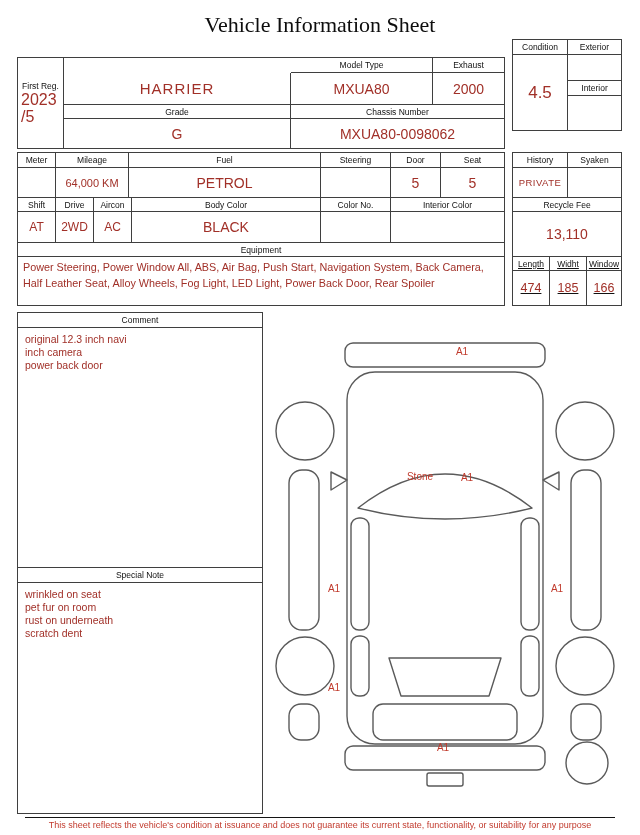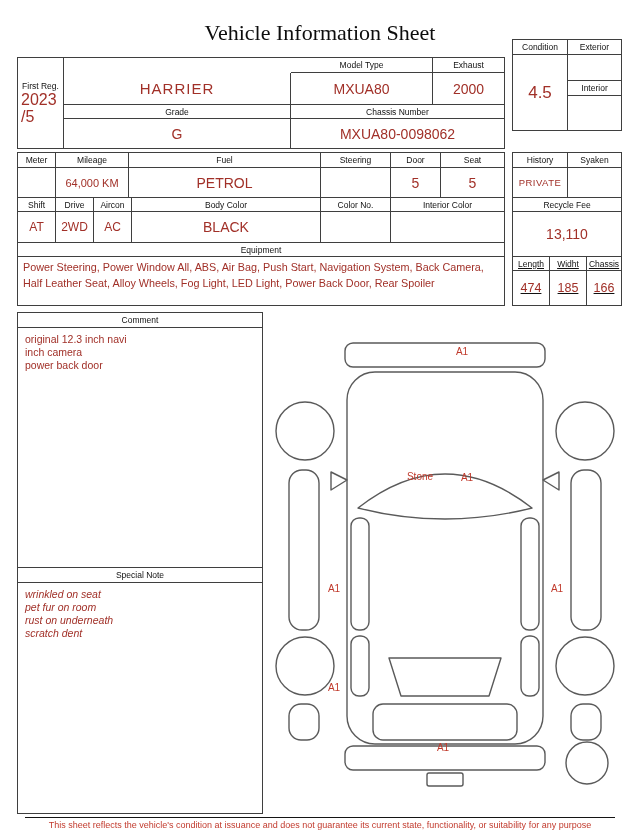--- a/index.html
+++ b/index.html
@@ -17,21 +17,21 @@
   .cell{display:flex;align-items:center;justify-content:center;overflow:hidden;}
   .lbl{font-size:8.5px;color:#111;}
   .val{color:var(--red);font-size:14px;}
   .v-xl{font-size:17px;}
   .v-lg{font-size:15px;letter-spacing:1px;}
   .v-md{font-size:12px;}
   .v-sm{font-size:11px;text-align:center;}
   .v-xs{font-size:9.5px;letter-spacing:.5px;}
   .v-dim{font-size:12.5px;}
   .title{
-    width:100%;top:20px;left:0;text-align:center;
+    width:100%;top:12px;left:0;text-align:center;
     font-family:"Liberation Serif",serif;font-size:22px;color:#0d0d0d;
   }
   .firstreg{flex-direction:column;align-items:flex-start;padding:2px 3px;}
   .firstreg .lbl{align-self:center;}
   .firstreg .val{font-size:16px;line-height:17px;}
   .equip-text{
     color:var(--red);font-size:10.8px;line-height:15.5px;
     padding:3px 5px;text-align:left;
   }
   .note-line{color:var(--red);font-size:10.5px;line-height:13px;}
@@ -119,36 +119,36 @@
     <div class="cell val v-xs br bb">PRIVATE</div>
     <div class="cell val bb"></div>
   </div>
   <div>
     <div class="cell lbl bb" style="height:14px;">Recycle Fee</div>
     <div class="cell val bb" style="height:45px;">13,110</div>
   </div>
   <div style="display:grid;grid-template-columns:37px 37px 1fr;grid-template-rows:14px 1fr;height:48px;text-decoration:underline;">
     <div class="cell lbl br bb">Length</div>
     <div class="cell lbl br bb">Widht</div>
-    <div class="cell lbl bb">Chassis</div>
+    <div class="cell lbl bb">Window</div>
     <div class="cell val v-dim br">474</div>
     <div class="cell val v-dim br">185</div>
     <div class="cell val v-dim">166</div>
   </div>
 </div>
 
 <div class="abs box" style="left:17px;top:312px;width:246px;height:502px;display:flex;flex-direction:column;">
   <div class="cell lbl bb" style="height:15px;flex:none;">Comment</div>
   <div class="note-area bb" style="height:240px;flex:none;">
     <div class="note-line">original 12.3 inch navi</div>
     <div class="note-line">inch camera</div>
     <div class="note-line">power back door</div>
   </div>
   <div class="cell lbl bb" style="height:15px;flex:none;">Special Note</div>
-  <div class="note-area" style="flex:1;font-style:italic;">
+  <div class="note-area" style="flex:1;">
     <div class="note-line">wrinkled on seat</div>
     <div class="note-line">pet fur on room</div>
     <div class="note-line">rust on underneath</div>
     <div class="note-line">scratch dent</div>
   </div>
 </div>
 
 <div class="abs" style="left:265px;top:330px;width:360px;height:460px;">
   <svg viewBox="0 0 360 460" width="360" height="460">
     <g fill="none" stroke="#5a5a5a" stroke-width="1.4" stroke-linejoin="round" stroke-linecap="round">

